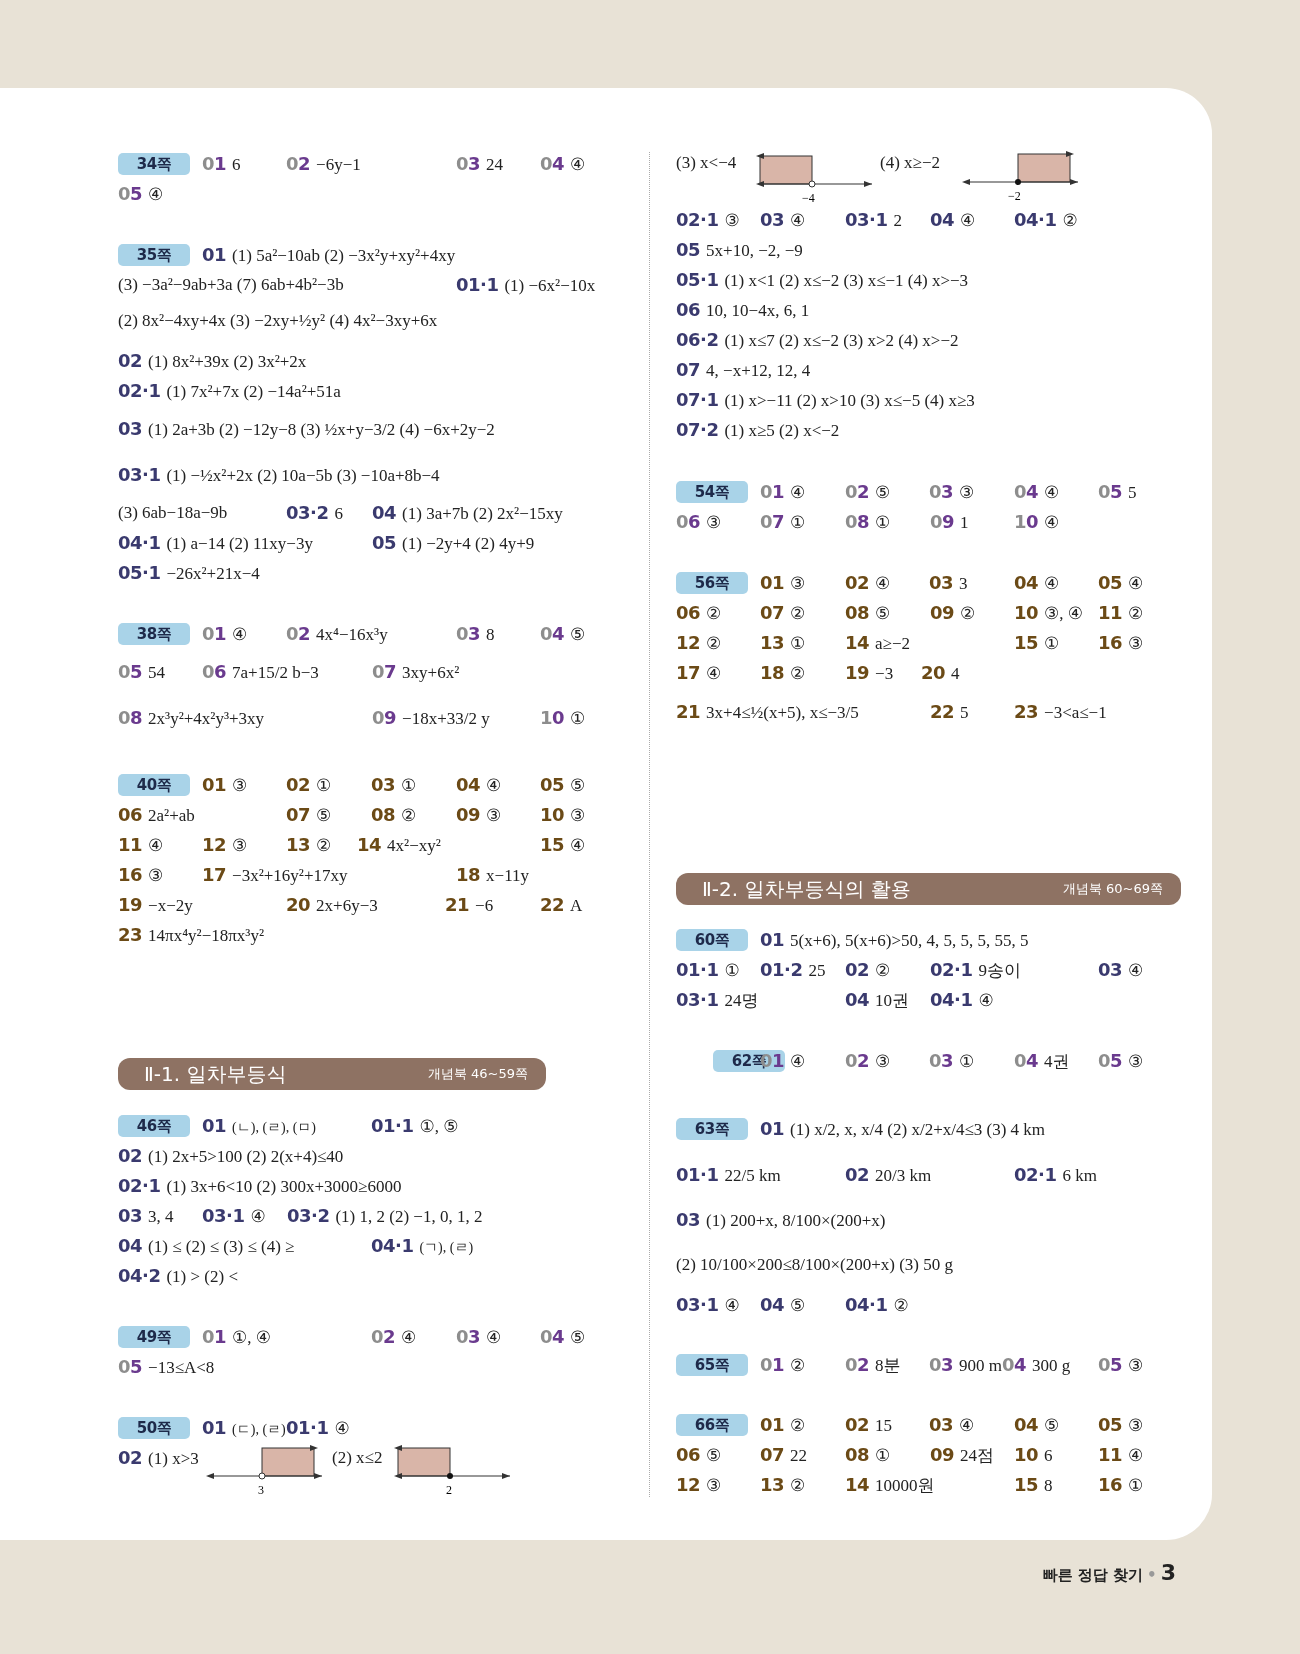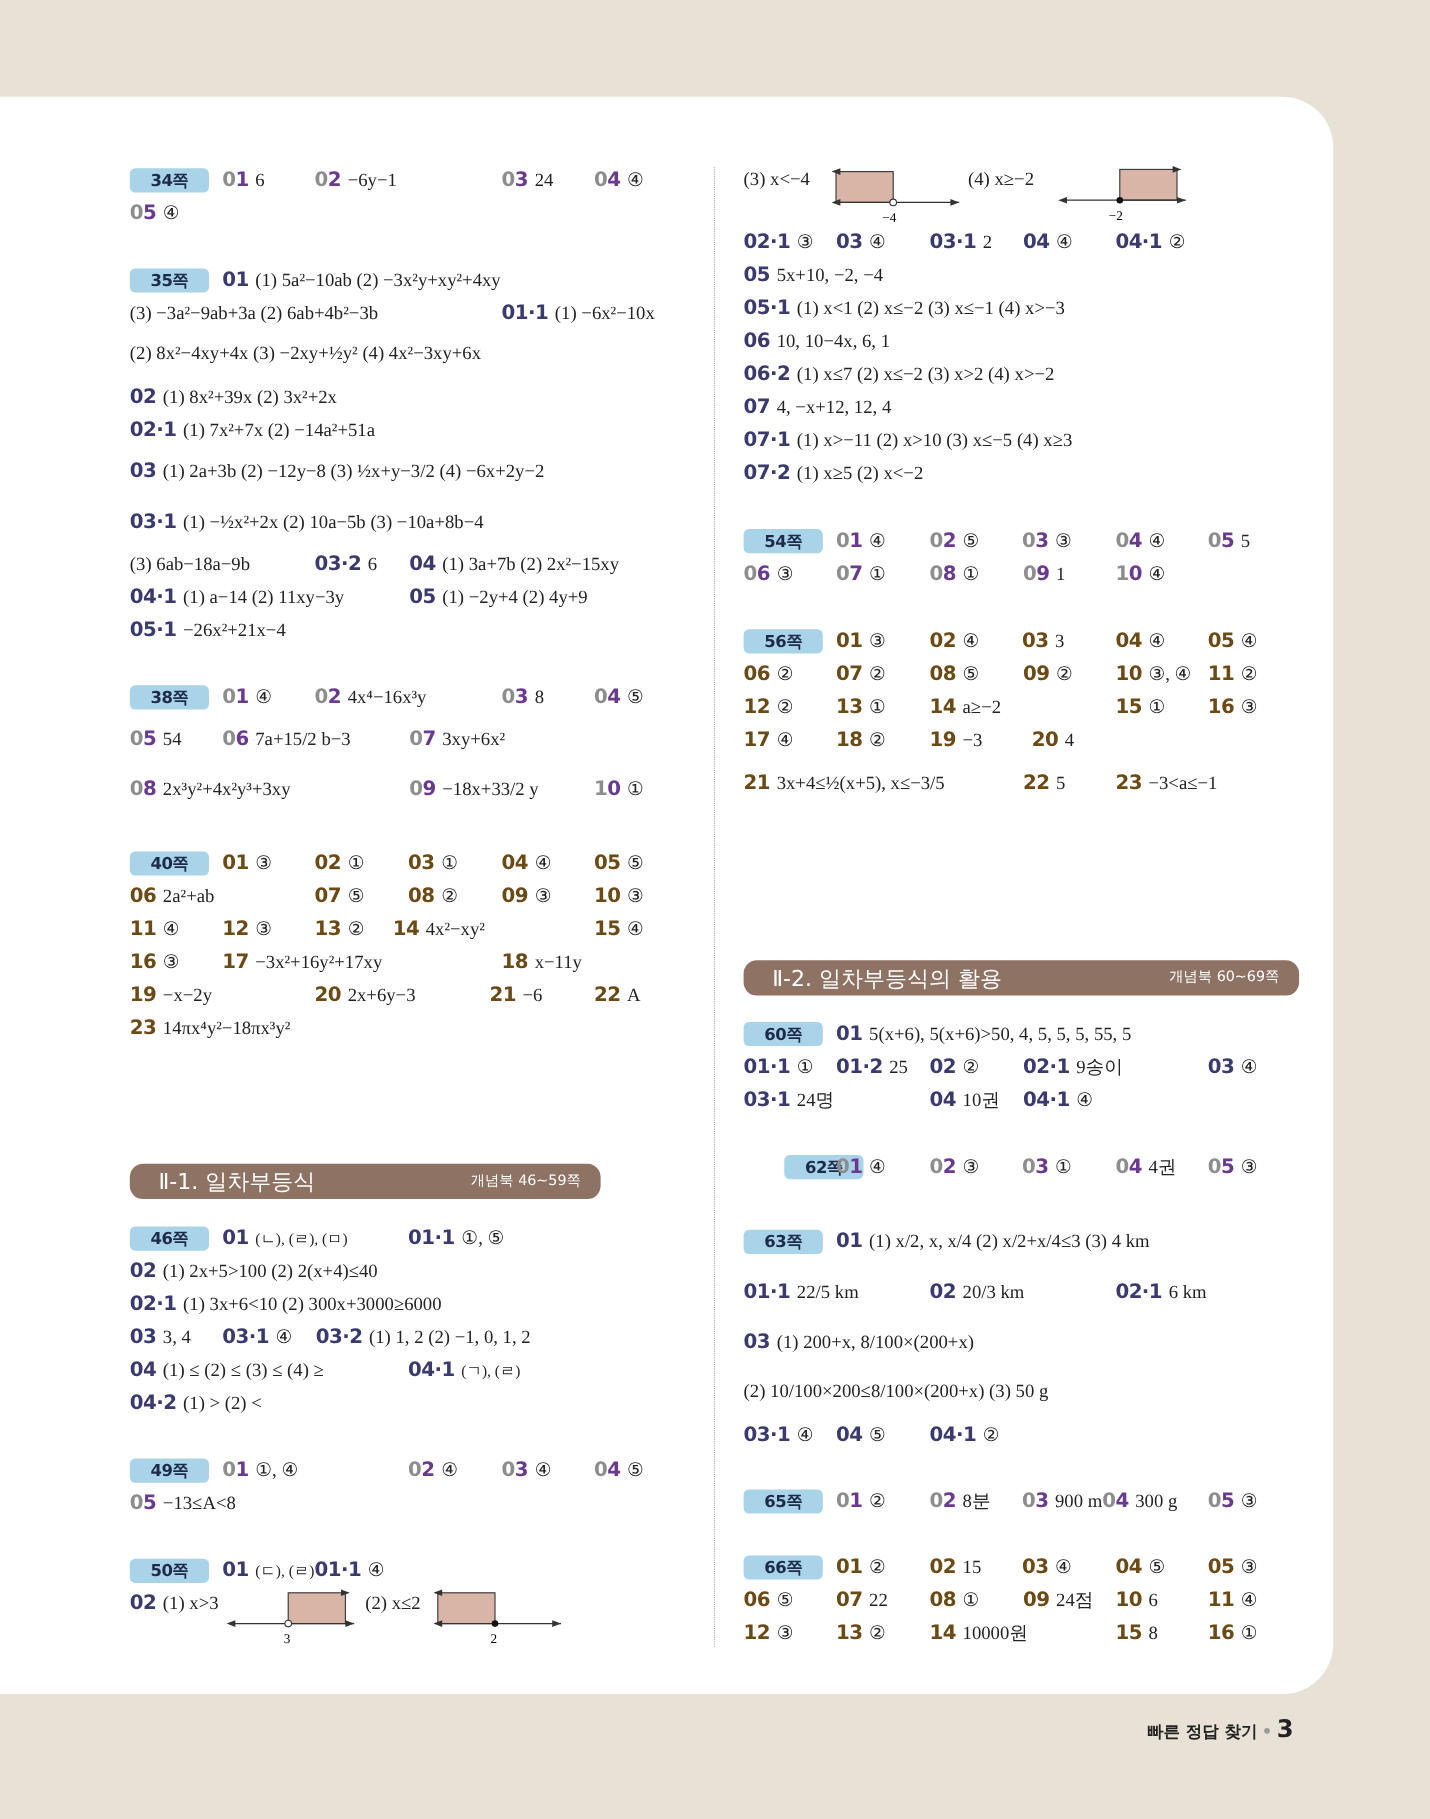--- a/index.html
+++ b/index.html
@@ -41,21 +41,21 @@
 </div>
 <div class="row" style="left:118px;top:179px;">
   <span class="item" style="left:0"><span class="lbl duo"><span class="d1">0</span><span class="d2">5</span></span><span class="val">④</span></span>
 </div>
 
 <div class="badge" style="left:118px;top:244px;">35쪽</div>
 <div class="row" style="left:202px;top:240px;">
   <span class="item" style="left:0"><span class="lbl navy">01</span><span class="val">(1) 5a²−10ab   (2) −3x²y+xy²+4xy</span></span>
 </div>
 <div class="row" style="left:118px;top:270px;">
-  <span class="item" style="left:0"><span class="val">(3) −3a²−9ab+3a   (2) 6ab+4b²−3b</span></span>
+  <span class="item" style="left:0"><span class="val">(3) −3a²−9ab+3a   (7) 6ab+4b²−3b</span></span>
   <span class="item" style="left:338px"><span class="lbl navy">01·1</span><span class="val">(1) −6x²−10x</span></span>
 </div>
 <div class="row" style="left:118px;top:306px;">
   <span class="item" style="left:0"><span class="val">(2) 8x²−4xy+4x   (3) −2xy+½y²   (4) 4x²−3xy+6x</span></span>
 </div>
 <div class="row" style="left:118px;top:346px;">
   <span class="item" style="left:0"><span class="lbl navy">02</span><span class="val">(1) 8x²+39x   (2) 3x²+2x</span></span>
 </div>
 <div class="row" style="left:118px;top:376px;">
   <span class="item" style="left:0"><span class="lbl navy">02·1</span><span class="val">(1) 7x²+7x   (2) −14a²+51a</span></span>
@@ -230,21 +230,21 @@
 </svg>
 
 <div class="row" style="left:676px;top:205px;">
   <span class="item" style="left:0"><span class="lbl navy">02·1</span><span class="val">③</span></span>
   <span class="item" style="left:84px"><span class="lbl navy">03</span><span class="val">④</span></span>
   <span class="item" style="left:169px"><span class="lbl navy">03·1</span><span class="val">2</span></span>
   <span class="item" style="left:254px"><span class="lbl navy">04</span><span class="val">④</span></span>
   <span class="item" style="left:338px"><span class="lbl navy">04·1</span><span class="val">②</span></span>
 </div>
 <div class="row" style="left:676px;top:235px;">
-  <span class="item" style="left:0"><span class="lbl navy">05</span><span class="val">5x+10, −2, −4</span></span>
+  <span class="item" style="left:0"><span class="lbl navy">05</span><span class="val">5x+10, −2, −9</span></span>
 </div>
 <div class="row" style="left:676px;top:265px;">
   <span class="item" style="left:0"><span class="lbl navy">05·1</span><span class="val">(1) x&lt;1   (2) x≤−2   (3) x≤−1   (4) x&gt;−3</span></span>
 </div>
 <div class="row" style="left:676px;top:295px;">
   <span class="item" style="left:0"><span class="lbl navy">06</span><span class="val">10, 10−4x, 6, 1</span></span>
 </div>
 <div class="row" style="left:676px;top:325px;">
   <span class="item" style="left:0"><span class="lbl navy">06·2</span><span class="val">(1) x≤7   (2) x≤−2   (3) x&gt;2   (4) x&gt;−2</span></span>
 </div>
@@ -294,21 +294,21 @@
   <span class="item" style="left:0"><span class="lbl brown">12</span><span class="val">②</span></span>
   <span class="item" style="left:84px"><span class="lbl brown">13</span><span class="val">①</span></span>
   <span class="item" style="left:169px"><span class="lbl brown">14</span><span class="val">a≥−2</span></span>
   <span class="item" style="left:338px"><span class="lbl brown">15</span><span class="val">①</span></span>
   <span class="item" style="left:422px"><span class="lbl brown">16</span><span class="val">③</span></span>
 </div>
 <div class="row" style="left:676px;top:658px;">
   <span class="item" style="left:0"><span class="lbl brown">17</span><span class="val">④</span></span>
   <span class="item" style="left:84px"><span class="lbl brown">18</span><span class="val">②</span></span>
   <span class="item" style="left:169px"><span class="lbl brown">19</span><span class="val">−3</span></span>
-  <span class="item" style="left:262px"><span class="lbl brown">20</span><span class="val">4</span></span>
+  <span class="item" style="left:245px"><span class="lbl brown">20</span><span class="val">4</span></span>
 </div>
 <div class="row" style="left:676px;top:697px;">
   <span class="item" style="left:0"><span class="lbl brown">21</span><span class="val">3x+4≤½(x+5), x≤−3/5</span></span>
   <span class="item" style="left:254px"><span class="lbl brown">22</span><span class="val">5</span></span>
   <span class="item" style="left:338px"><span class="lbl brown">23</span><span class="val">−3&lt;a≤−1</span></span>
 </div>
 
 <div class="banner" style="left:676px;top:873px;width:505px;">
   <span class="bt">Ⅱ-2. 일차부등식의 활용</span>
   <span class="bs">개념북 60~69쪽</span>

